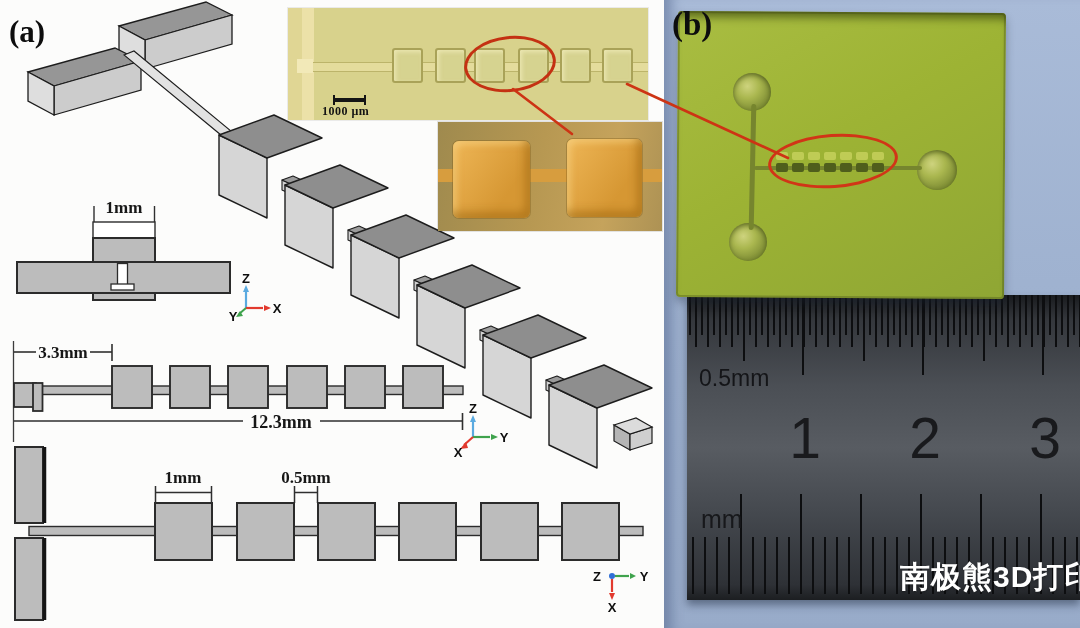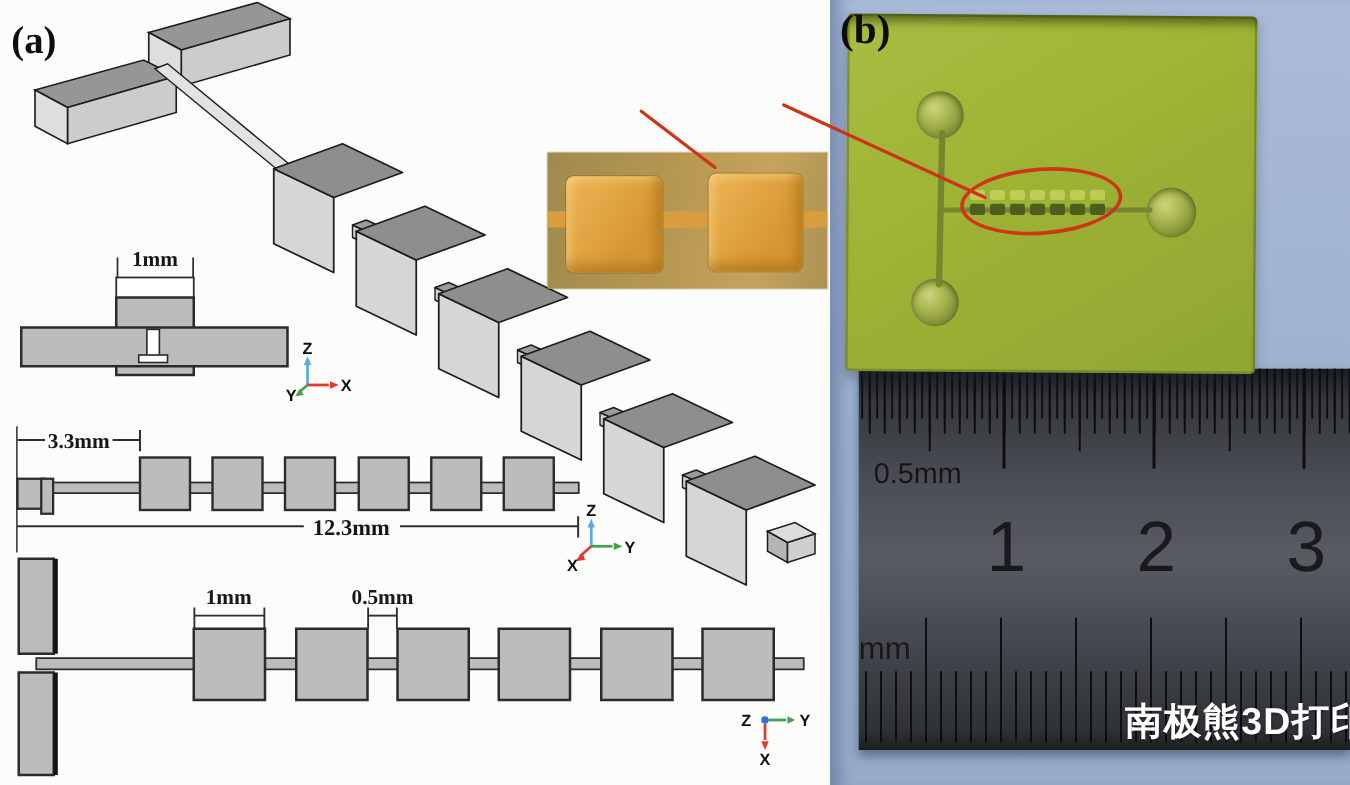--- a/index.html
+++ b/index.html
@@ -61,21 +61,21 @@
           background-size:12px 100%;background-position-x:8px;}
   #t-5   {height:66px;background-image:linear-gradient(90deg,#0d0e10 0 1.9px,transparent 1.9px);
           background-size:120px 100%;background-position-x:56px;}
   #t-10  {height:80px;background-image:linear-gradient(90deg,#0d0e10 0 2.1px,transparent 2.1px);
           background-size:120px 100%;background-position-x:115px;}
   #b-min {bottom:6px;height:57px;background-image:linear-gradient(90deg,#0d0e10 0 1.7px,transparent 1.7px);
           background-size:12px 100%;background-position-x:5px;}
   #b-5   {bottom:6px;height:100px;background-image:linear-gradient(90deg,#0d0e10 0 2px,transparent 2px);
           background-size:60px 100%;background-position-x:53px;}
   #ruler-05{position:absolute;left:12px;top:70px;font:23px "Liberation Sans",sans-serif;color:#141518;}
-  #ruler-mm{position:absolute;left:0;top:210px;font:25px "Liberation Sans",sans-serif;color:#17181b;}
+  #ruler-mm{position:absolute;left:14px;top:210px;font:25px "Liberation Sans",sans-serif;color:#17181b;}
   .rnum{position:absolute;top:110px;width:34px;text-align:center;
     font:57px "Liberation Sans",sans-serif;color:#191a1d;}
   #watermark{position:absolute;left:236px;top:557px;font:bold 30px "Liberation Sans",sans-serif;
     color:#ffffff;text-shadow:0 1px 3px rgba(0,0,0,.35);letter-spacing:1px;white-space:nowrap;}
   #overlay{z-index:6;pointer-events:none;}
 </style>
 </head>
 <body>
 
 <div id="root">
@@ -212,20 +212,37 @@
       <line x1="612" y1="579" x2="612" y2="592" stroke="#e23a2e" stroke-width="2.2"></line>
       <polygon points="609,593 615,593 612,600" fill="#e23a2e"></polygon>
       <text class="ax" x="601" y="581" style="text-anchor:end;">Z</text>
       <text class="ax" x="644" y="581">Y</text>
       <text class="ax" x="612" y="612">X</text>
     </g>
   </svg>
 
   <div class="abs panel-label" style="left:9px;top:14px;z-index:4;">(a)</div>
 
+  <div class="abs" id="inset-micro">
+    <div class="abs" style="left:0;top:0;width:14px;height:112px;background:#e0d694;"></div>
+    <div class="abs" style="left:14px;top:0;width:12px;height:112px;background:#ece1a8;"></div>
+    <div class="abs" style="left:14px;top:54px;width:346px;height:10px;background:#e4dc9c;border-top:1px solid #bcb46a;border-bottom:1px solid #bcb46a;"></div>
+    <div class="abs" style="left:9px;top:51px;width:16px;height:14px;background:#f2e9b8;"></div>
+    <div class="im-sq" style="left:104px;"></div>
+    <div class="im-sq" style="left:147px;"></div>
+    <div class="im-sq" style="left:186px;"></div>
+    <div class="im-sq" style="left:230px;"></div>
+    <div class="im-sq" style="left:272px;"></div>
+    <div class="im-sq" style="left:314px;"></div>
+    <div id="im-ellipse"></div>
+    <div id="im-scalebar"></div>
+    <div class="im-tick" style="left:45px;"></div>
+    <div class="im-tick" style="left:76px;"></div>
+    <div id="im-scaletext">1000 μm</div>
+  </div>
 
   <div class="abs" id="inset-zoom">
     <div class="abs" style="left:0;top:47px;width:224px;height:13px;background:#d79d3e;"></div>
     <div class="oz-sq" style="left:15px;top:19px;width:77px;height:77px;"></div>
     <div class="oz-sq" style="left:129px;top:17px;width:75px;height:78px;"></div>
   </div>
 
   <div class="abs" id="photo-b">
     <div id="ruler">
       <div class="tickrow tr-top" id="t-min"></div>

